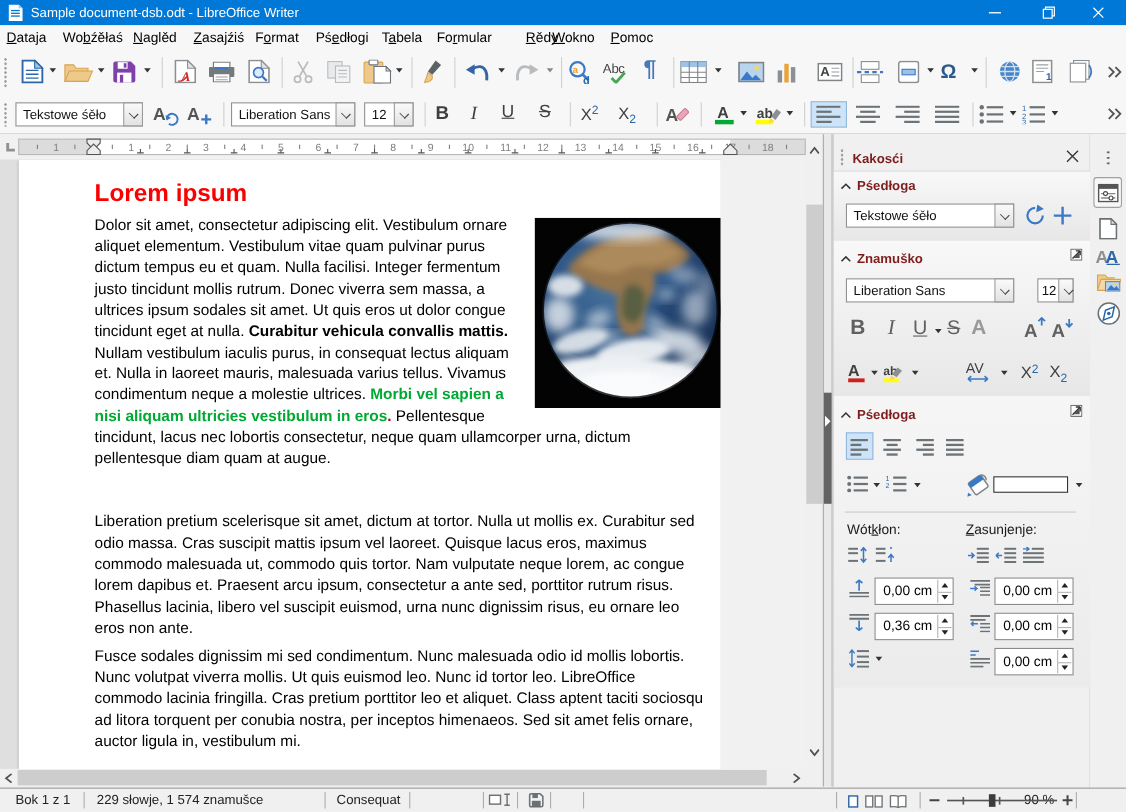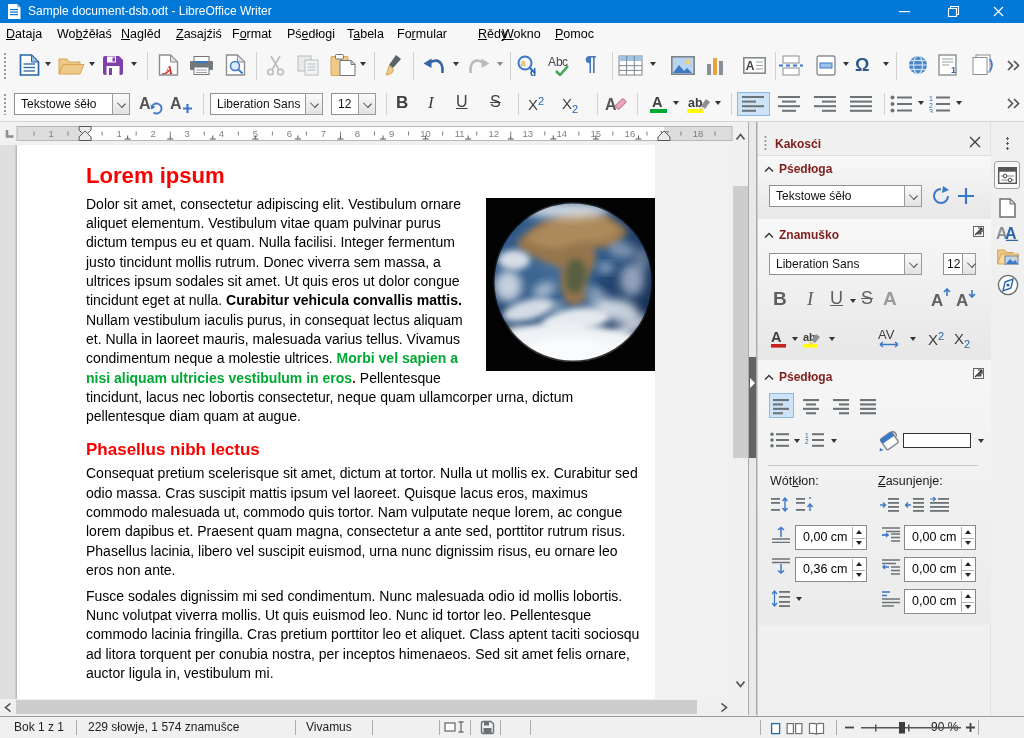--- a/index.html
+++ b/index.html
@@ -454,32 +454,31 @@
       <div class="bl" style="left:0;top:58.019999999999996px">justo tincidunt mollis rutrum. Donec viverra sem massa, a</div>
       <div class="bl" style="left:0;top:77.36px">ultrices ipsum sodales sit amet. Ut quis eros ut dolor congue</div>
       <div class="bl" style="left:0;top:96.7px">tincidunt eget at nulla. <b>Curabitur vehicula convallis mattis.</b></div>
       <div class="bl" style="left:0;top:116.03999999999999px">Nullam vestibulum iaculis purus, in consequat lectus aliquam</div>
       <div class="bl" style="left:0;top:135.38px">et. Nulla in laoreet mauris, malesuada varius tellus. Vivamus</div>
       <div class="bl" style="left:0;top:154.72px">condimentum neque a molestie ultrices. <span class="g">Morbi vel sapien a</span></div>
       <div class="bl" style="left:0;top:174.06px"><span class="g">nisi aliquam ultricies vestibulum in eros</span><span class="rr">.</span> Pellentesque</div>
       <div class="bl" style="left:0;top:193.4px">tincidunt, lacus nec lobortis consectetur, neque quam ullamcorper urna, dictum</div>
       <div class="bl" style="left:0;top:212.74px">pellentesque diam quam at augue.</div>
     </div>
-  <div class="bl" style="left:86px;top:294.5px;font-size:17px;font-weight:bold;color:#fb0000">Phasellus nibh lectus</div>
   <div id="p3" style="position:absolute;left:86px;top:320.4px">
-      <div class="bl" style="left:0;top:0px">Consequat pretium scelerisque sit amet, dictum at tortor. Nulla ut mollis ex. Curabitur sed</div>
+      <div class="bl" style="left:0;top:0px">Liberation pretium scelerisque sit amet, dictum at tortor. Nulla ut mollis ex. Curabitur sed</div>
       <div class="bl" style="left:0;top:19.34px">odio massa. Cras suscipit mattis ipsum vel laoreet. Quisque lacus eros, maximus</div>
       <div class="bl" style="left:0;top:38.68px">commodo malesuada ut, commodo quis tortor. Nam vulputate neque lorem, ac congue</div>
-      <div class="bl" style="left:0;top:58.019999999999996px">lorem dapibus et. Praesent quam magna, consectetur a ante sed, porttitor rutrum risus.</div>
+      <div class="bl" style="left:0;top:58.019999999999996px">lorem dapibus et. Praesent arcu ipsum, consectetur a ante sed, porttitor rutrum risus.</div>
       <div class="bl" style="left:0;top:77.36px">Phasellus lacinia, libero vel suscipit euismod, urna nunc dignissim risus, eu ornare leo</div>
       <div class="bl" style="left:0;top:96.7px">eros non ante.</div>
     </div>
   <div id="p4" style="position:absolute;left:86px;top:442.8px">
       <div class="bl" style="left:0;top:0px">Fusce sodales dignissim mi sed condimentum. Nunc malesuada odio id mollis lobortis.</div>
-      <div class="bl" style="left:0;top:19.34px">Nunc volutpat viverra mollis. Ut quis euismod leo. Nunc id tortor leo. Pellentesque</div>
+      <div class="bl" style="left:0;top:19.34px">Nunc volutpat viverra mollis. Ut quis euismod leo. Nunc id tortor leo. LibreOffice</div>
       <div class="bl" style="left:0;top:38.68px">commodo lacinia fringilla. Cras pretium porttitor leo et aliquet. Class aptent taciti sociosqu</div>
       <div class="bl" style="left:0;top:58.019999999999996px">ad litora torquent per conubia nostra, per inceptos himenaeos. Sed sit amet felis ornare,</div>
       <div class="bl" style="left:0;top:77.36px">auctor ligula in, vestibulum mi.</div>
     </div>
   <svg id="earth" style="position:absolute;left:486px;top:53px" width="175" height="173" viewBox="0 0 175 173">
     <defs>
       <radialGradient id="oc" cx="40%" cy="35%" r="72%">
         <stop offset="0%" stop-color="#49759e"></stop>
           <stop offset="50%" stop-color="#2e5585"></stop>
           <stop offset="80%" stop-color="#1e3a61"></stop>
@@ -824,21 +823,21 @@
         <circle cx="11" cy="11" r="1.6" fill="#2a66a8"></circle>
       </svg>
     </div>
   </div>
 
 <div class="abs" id="status">
   <span style="left:14px">Bok 1 z 1</span>
   <div class="vsep" style="left:76px"></div>
   <span style="left:88px">229 słowje, 1 574 znamušce</span>
   <div class="vsep" style="left:295px"></div>
-  <span style="left:306px">Vivamus</span>
+  <span style="left:306px">Consequat</span>
   <div class="vsep" style="left:372px"></div>
   <div class="vsep" style="left:439px"></div>
   <div class="vsep" style="left:470px"></div>
   <div class="vsep" style="left:500px"></div>
   <div class="vsep" style="left:530px"></div>
   <div class="vsep" style="left:760px"></div>
   <div class="vsep" style="left:836px"></div>
   <div class="vsep" style="left:978px"></div>
   <span style="left:931px">90 %</span>
 </div>

